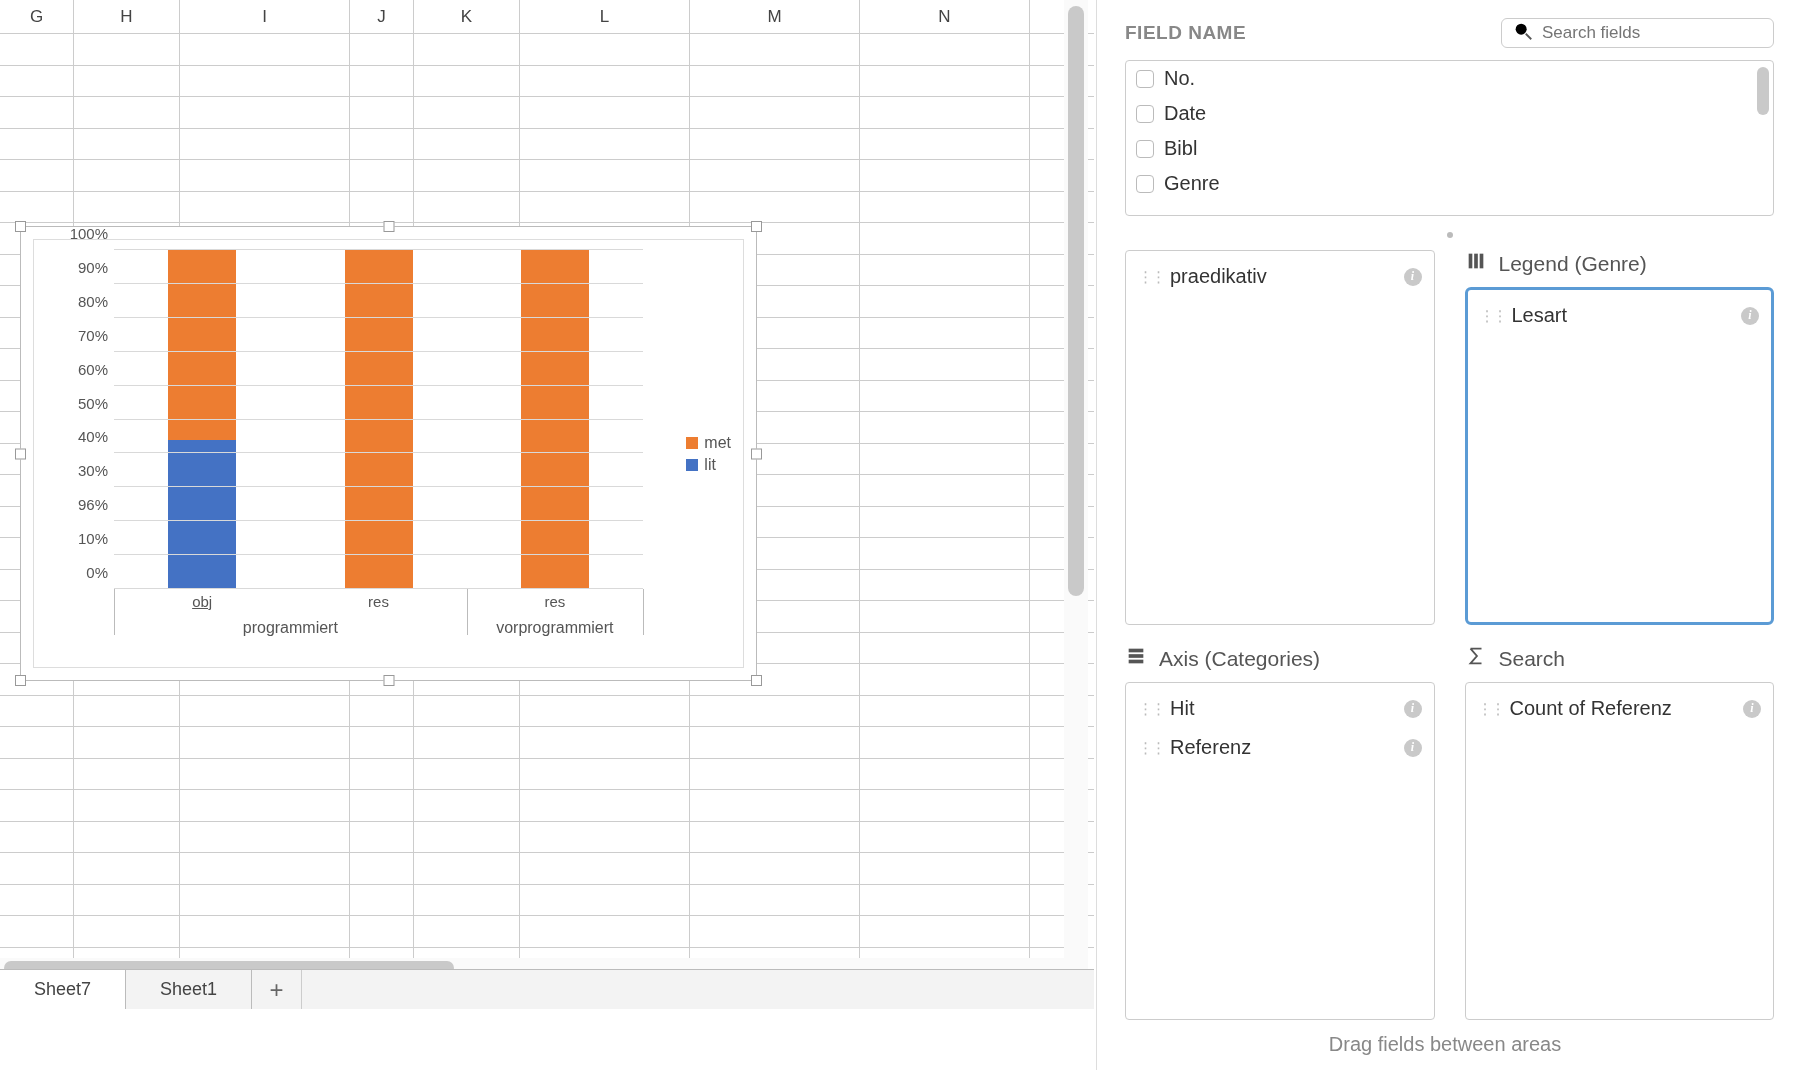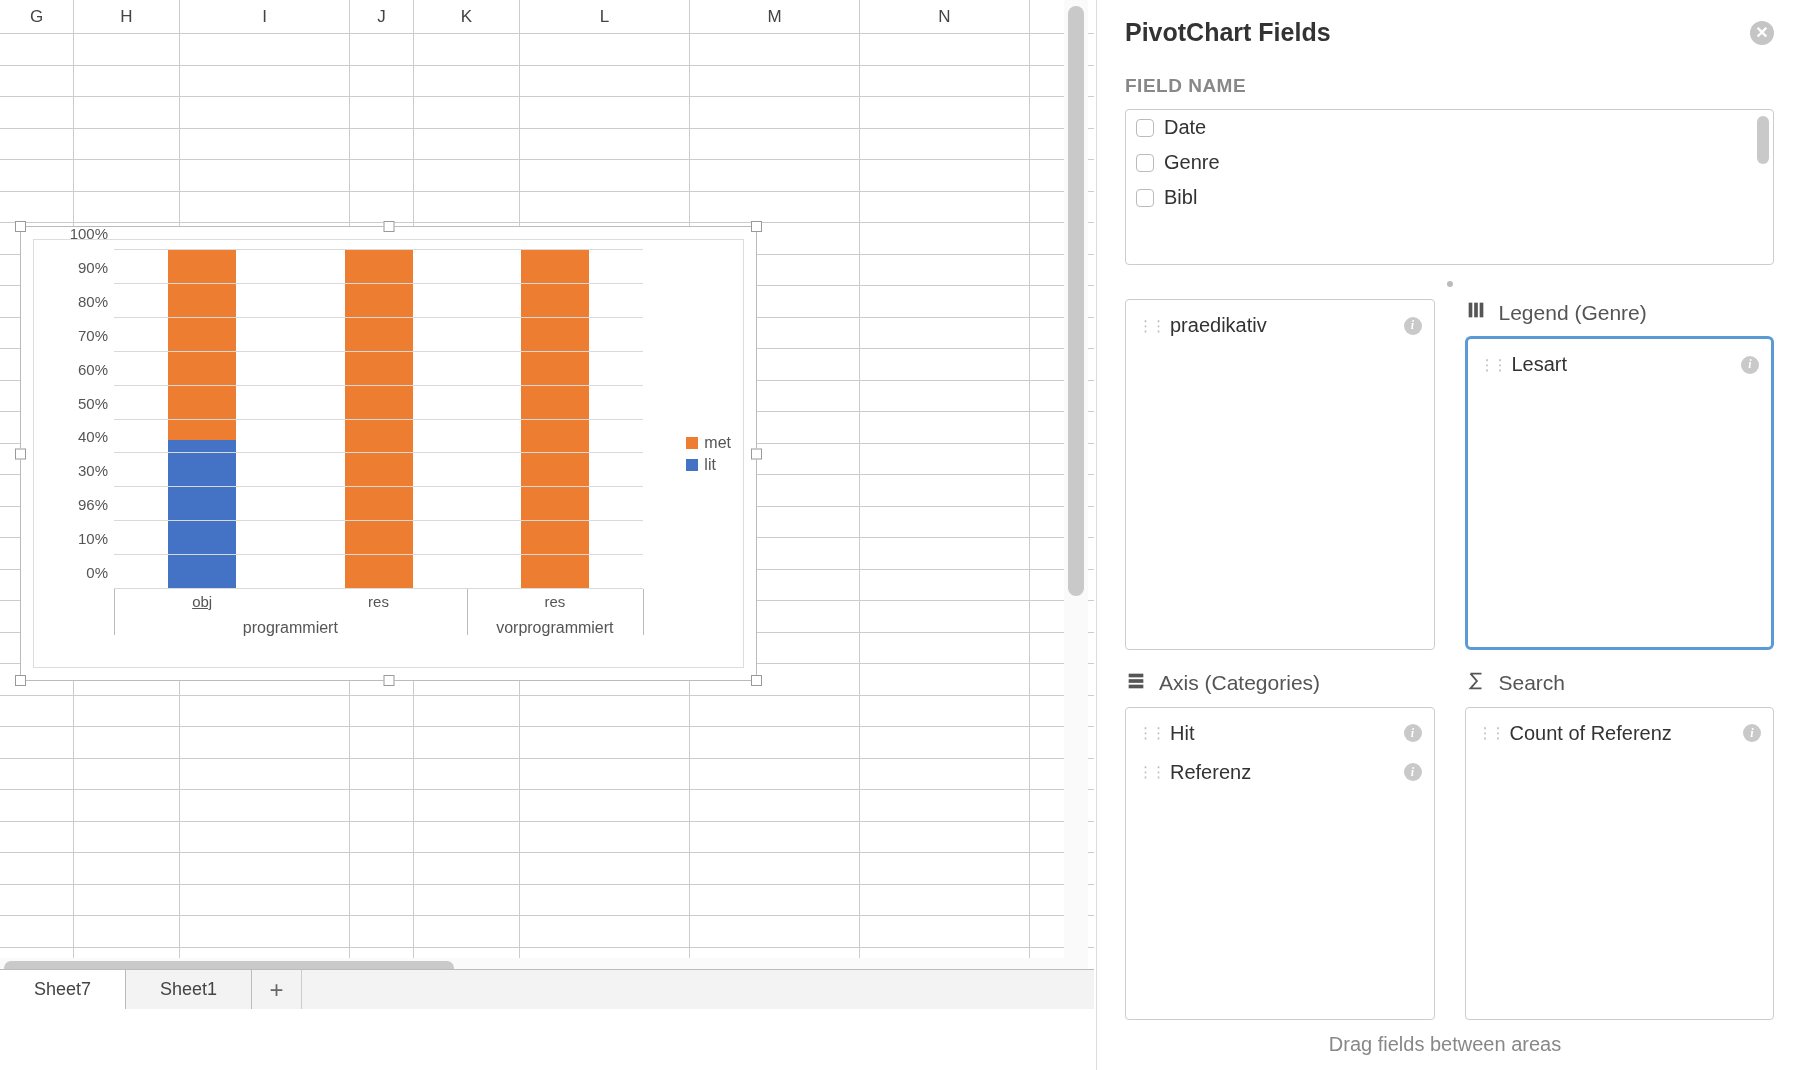--- a/index.html
+++ b/index.html
@@ -836,44 +836,51 @@
   </div>
 
   <div class="sheet-tabs">
     <div class="sheet-tab">Sheet7</div>
     <div class="sheet-tab inactive">Sheet1</div>
     <div class="sheet-add">+</div>
   </div>
 </div>
 
 <div class="side-panel">
-  <div class="sp-header">
-    <div class="sp-title">PivotChart Fields</div>
-    <div class="close-btn">
-      <span>✕</span>
-    </div>
-  </div>
 
   <div class="field-name-row">
     <div class="field-name-label">FIELD NAME</div>
+    <div class="search-box">
+      <span>
+        <svg class="icon-svg" viewBox="0 0 24 24">
+            <circle cx="10" cy="10" r="6"></circle>
+            <line x1="15" y1="15" x2="21" y2="21"></line>
+          </svg>
+      </span>
+      <input type="text" placeholder="Search fields" style="">
+    </div>
   </div>
 
   <div class="field-list">
     <div class="field-list-inner" id="field-list-inner">
         <div class="field-row">
           <div class="chk"></div>
+          <span>No.</span>
+        </div>
+        <div class="field-row">
+          <div class="chk"></div>
           <span>Date</span>
+        </div>
+        <div class="field-row">
+          <div class="chk"></div>
+          <span>Bibl</span>
         </div>
         <div class="field-row">
           <div class="chk"></div>
           <span>Genre</span>
-        </div>
-        <div class="field-row">
-          <div class="chk"></div>
-          <span>Bibl</span>
         </div>
       </div>
     <div class="field-list-scroll"></div>
   </div>
 
   <div class="areas-divider">
       <div class="dot"></div>
     </div>
 
   <div class="areas-grid">

